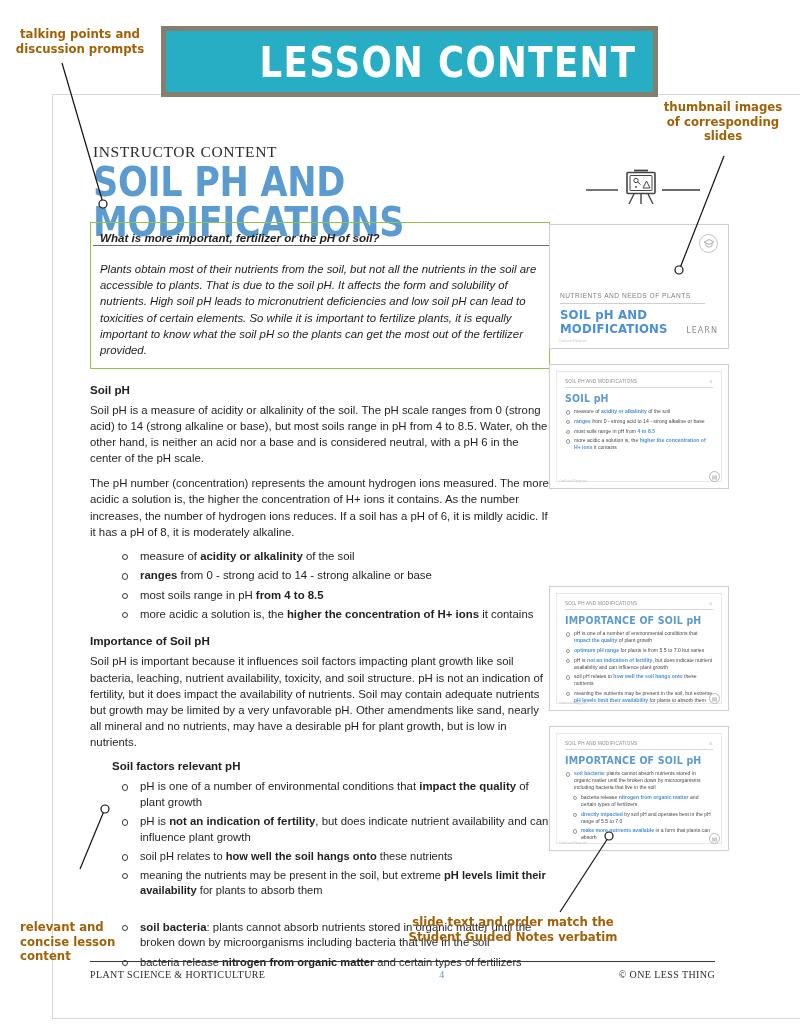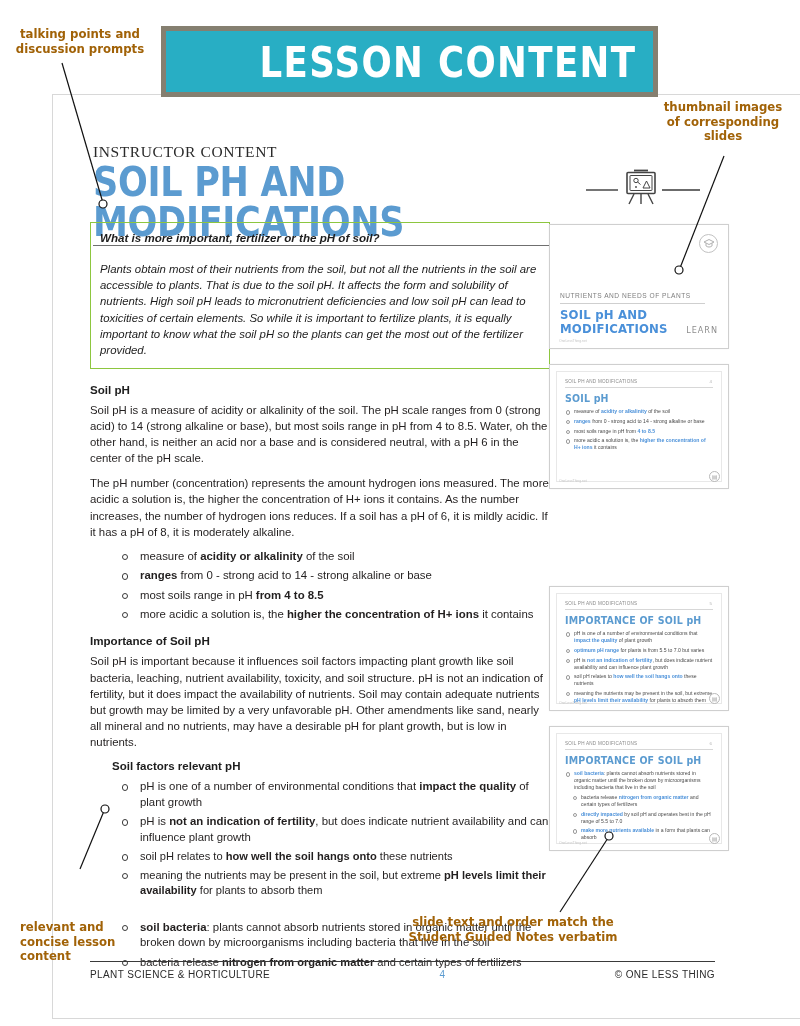--- a/index.html
+++ b/index.html
@@ -273,21 +273,21 @@
     left: 37px;
     bottom: 38px;
     width: 625px;
   }
   .footer-rule { border-top: 1.3px solid #3a3a3a; }
   .footer-row {
     display: flex;
     justify-content: space-between;
     align-items: center;
     margin-top: 7px;
-    font-family: Liberation Sans, sans-serif;
+    font-family: Liberation Serif, serif;
     font-size: 10px;
     letter-spacing: 0.4px;
     color: #2b2b2b;
     text-transform: uppercase;
   }
   .footer-page { color: #5b9bd0; }
 
   
   .annot {
     position: absolute;

